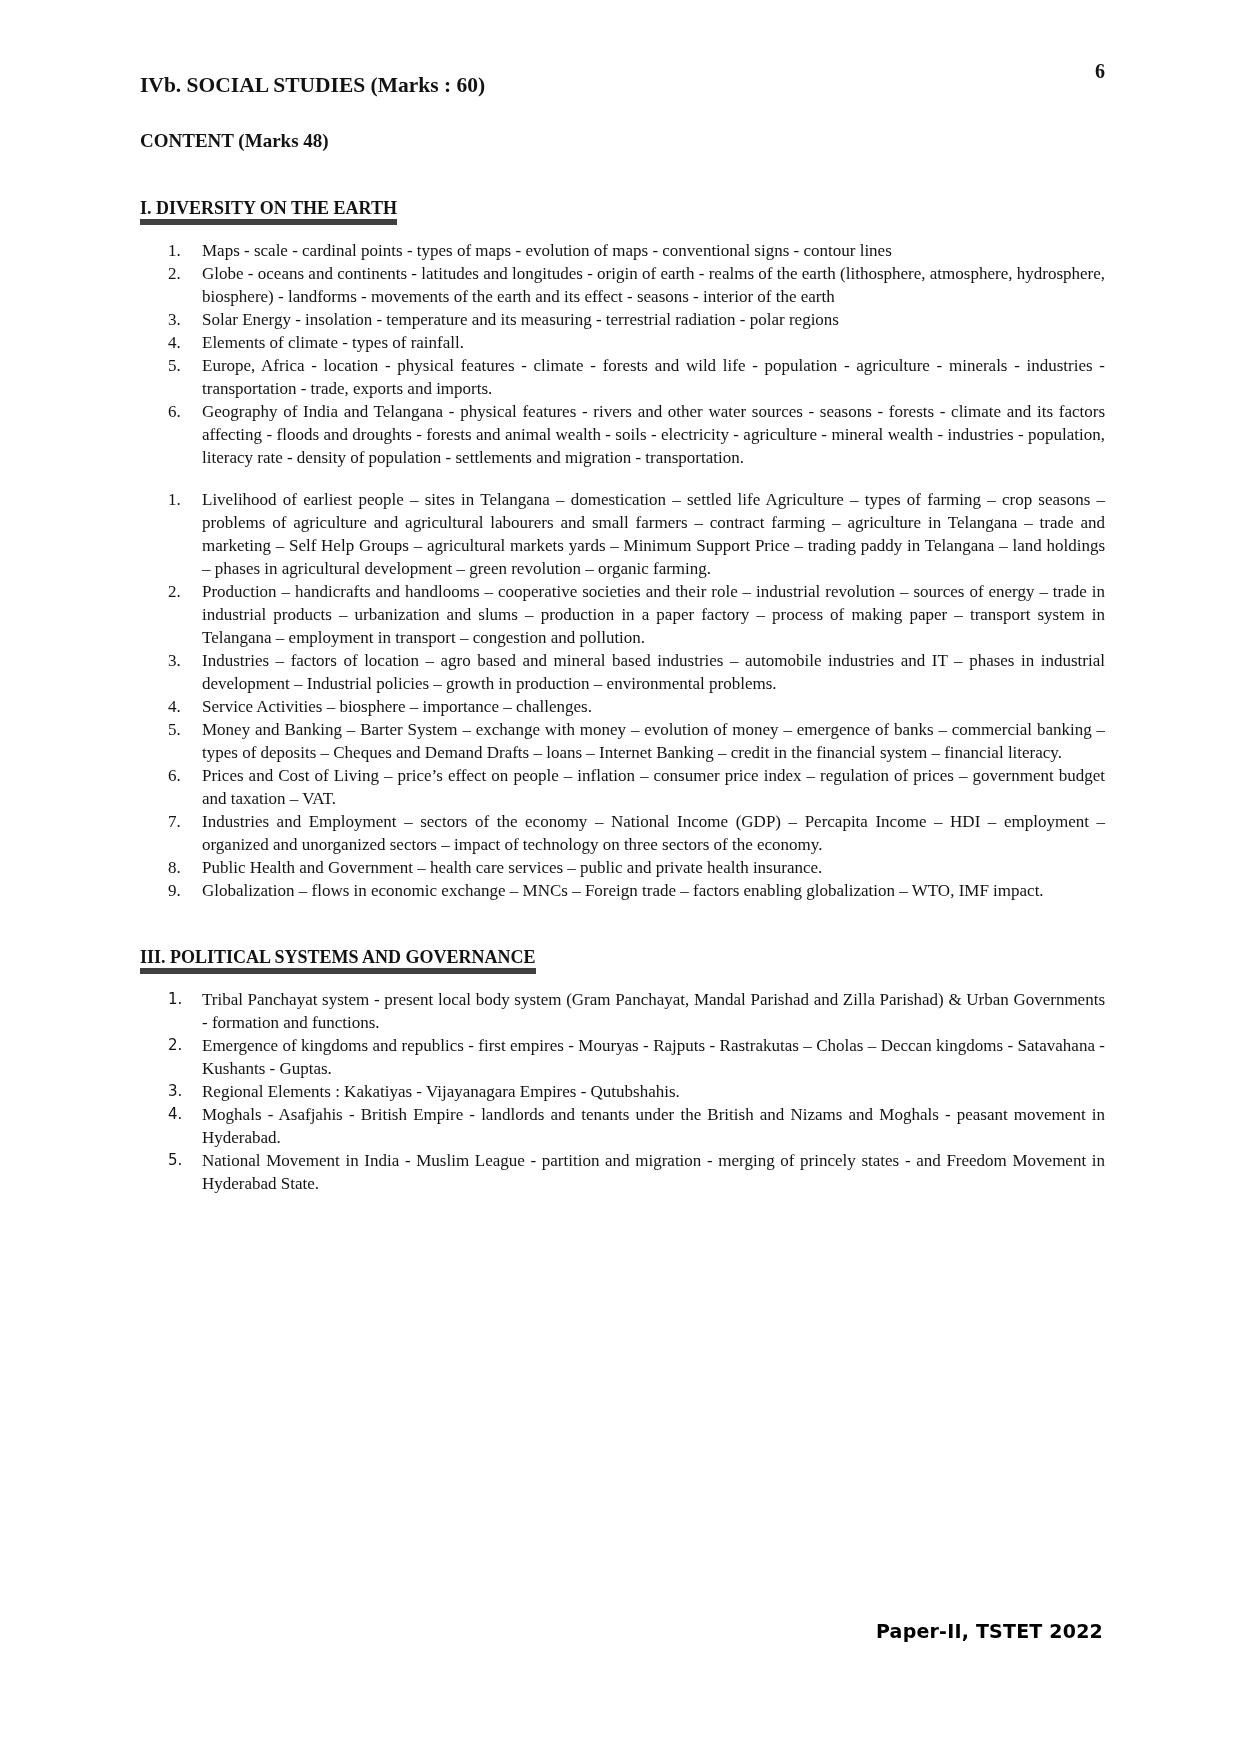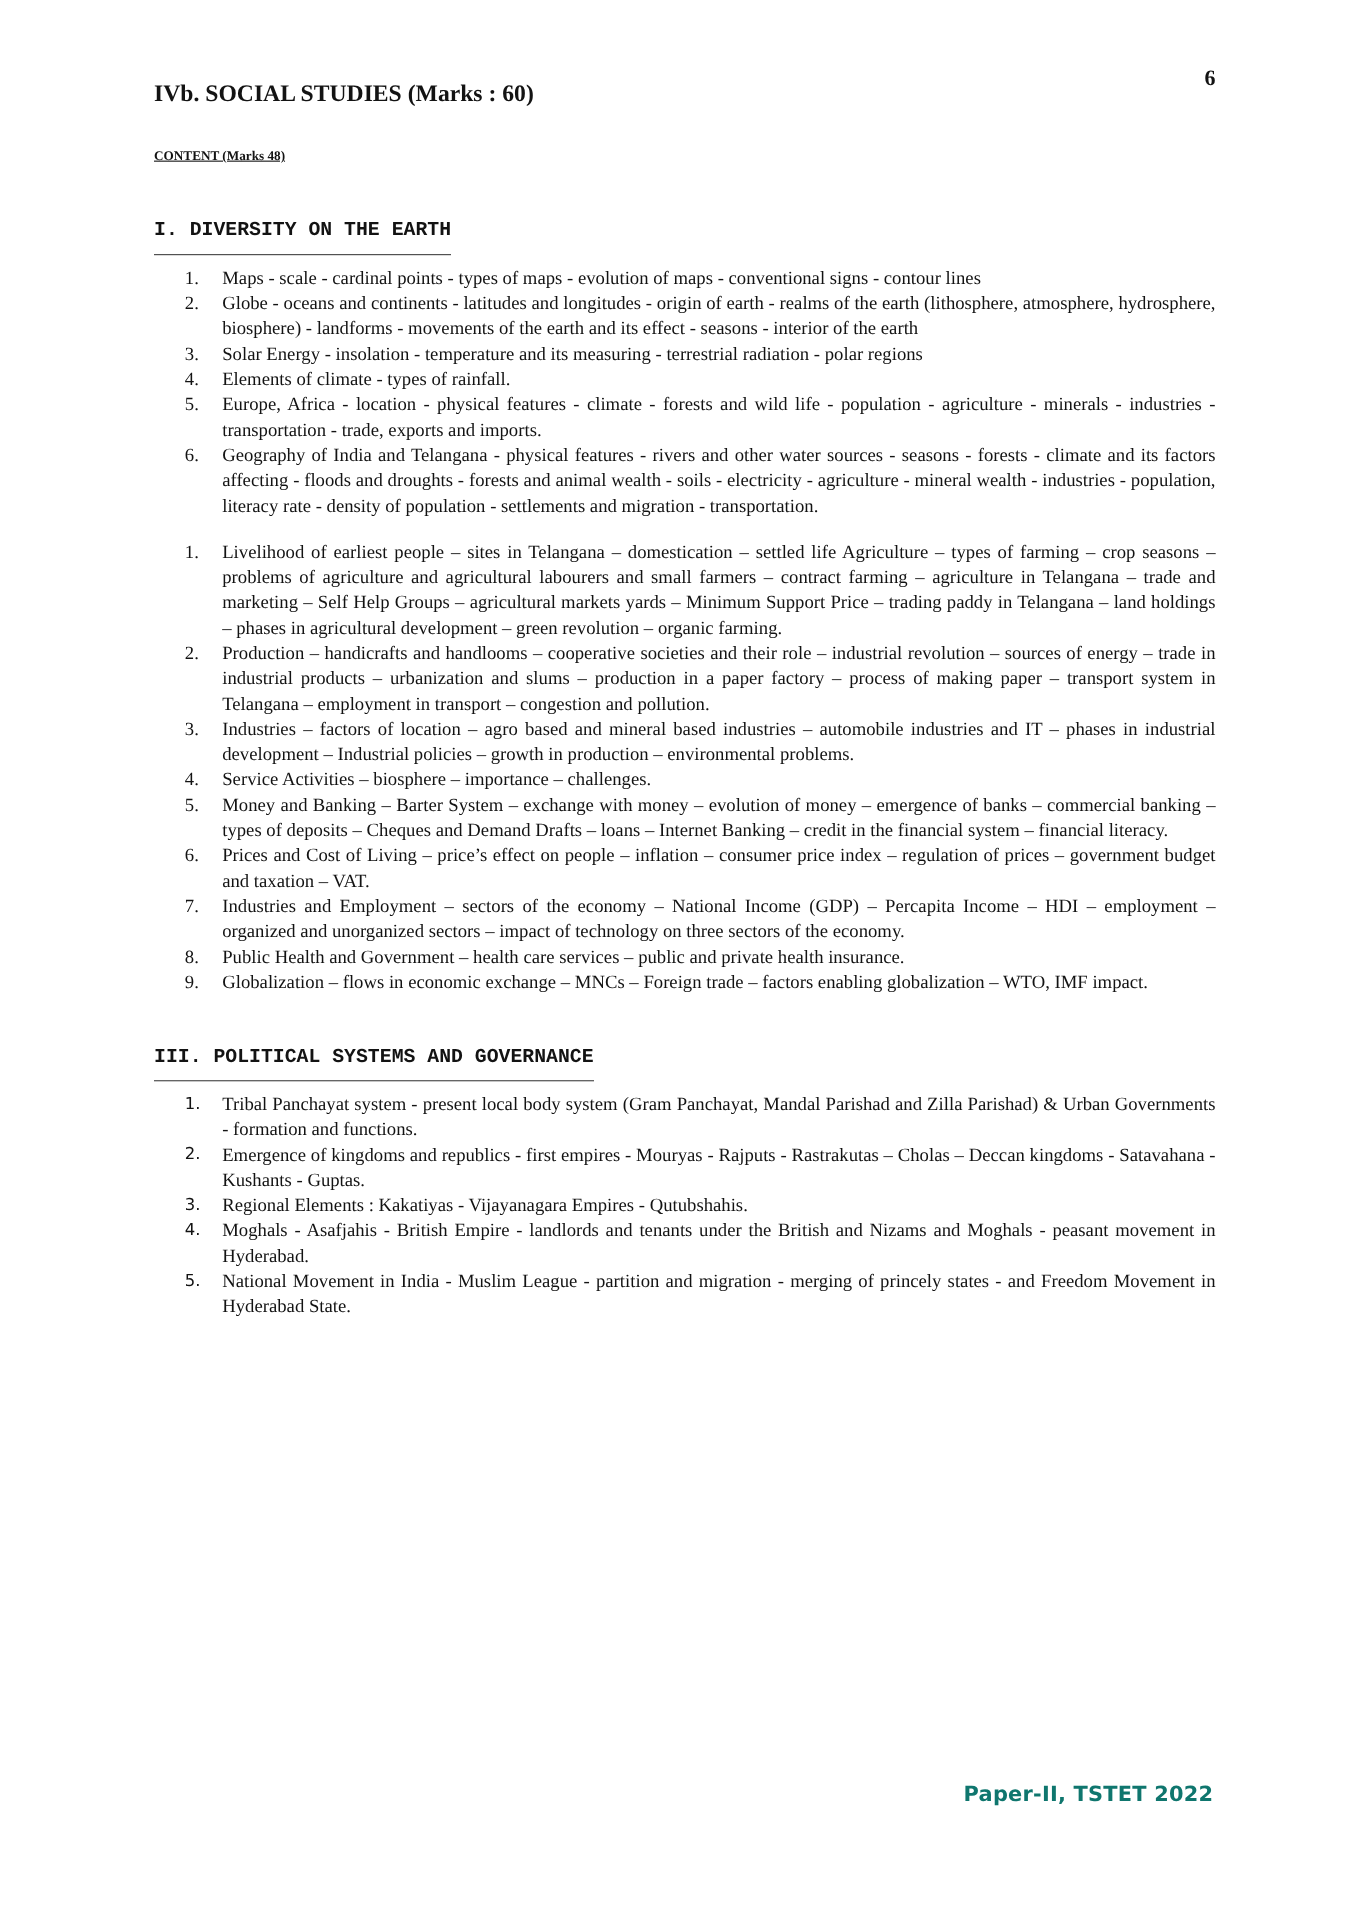--- a/index.html
+++ b/index.html
@@ -20,35 +20,33 @@
     font-weight:bold;
   }
   .title {
     margin:72px 136px 0 140px;
     font-size:21.5px;
     line-height:27px;
     font-weight:bold;
   }
   .content-heading {
     margin:30px 136px 0 140px;
-    font-size:12px;
+    font-size:19px;
     line-height:24px;
     font-weight:bold;
-    text-decoration:underline;
   }
   .doc-section h3 {
     margin:44px 136px 0 140px;
     font-size:18px;
     line-height:23px;
     font-weight:bold;
   }
   .doc-section h3 .hd {
-    border-bottom:1px solid #404040;
-    padding-bottom:11px;
-    font-family:Liberation Mono, monospace;
+    border-bottom:6px solid #404040;
+    padding-bottom:1px;
   }
   .doc-section ol {
     list-style:none;
     margin:19px 136px 0 168px;
     padding:0;
   }
   .doc-section li {
     display:flex;
     font-size:17px;
     line-height:23px;
@@ -61,21 +59,21 @@
     font-size:15px;
   }
   .footer {
     position:absolute;
     top:1620px;
     right:138px;
     font-family:"DejaVu Sans", sans-serif;
     font-weight:bold;
     font-size:19px;
     letter-spacing:0.2px;
-    color:#0f766e;
+    color:#000000;
   }
 </style>
 </head>
 <body>
 
 <div class="page">
   <div class="page-number">6</div>
   <h1 class="title">IVb. SOCIAL STUDIES (Marks : 60)</h1>
   <h2 class="content-heading">CONTENT (Marks 48)</h2>
   <div id="sections">

